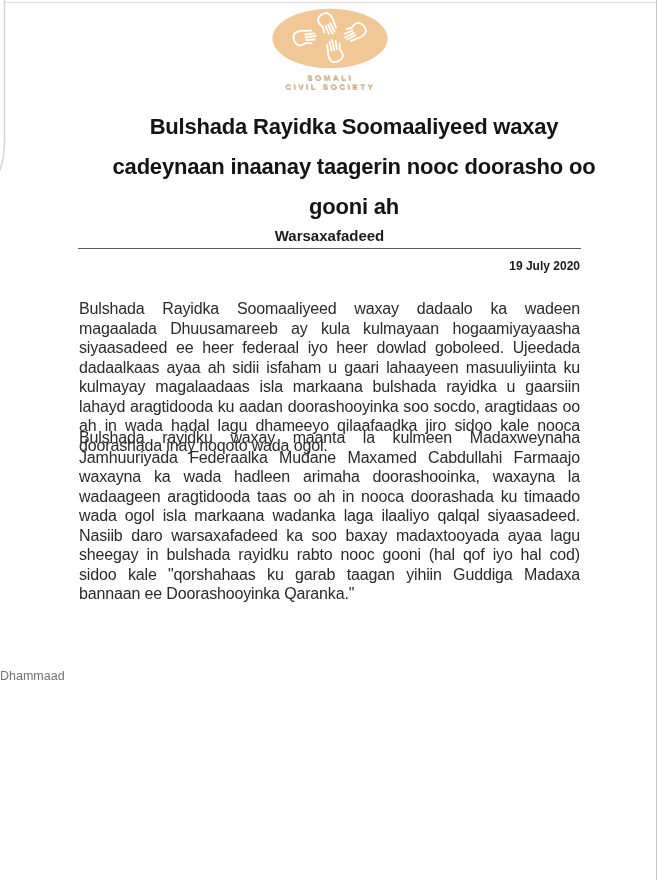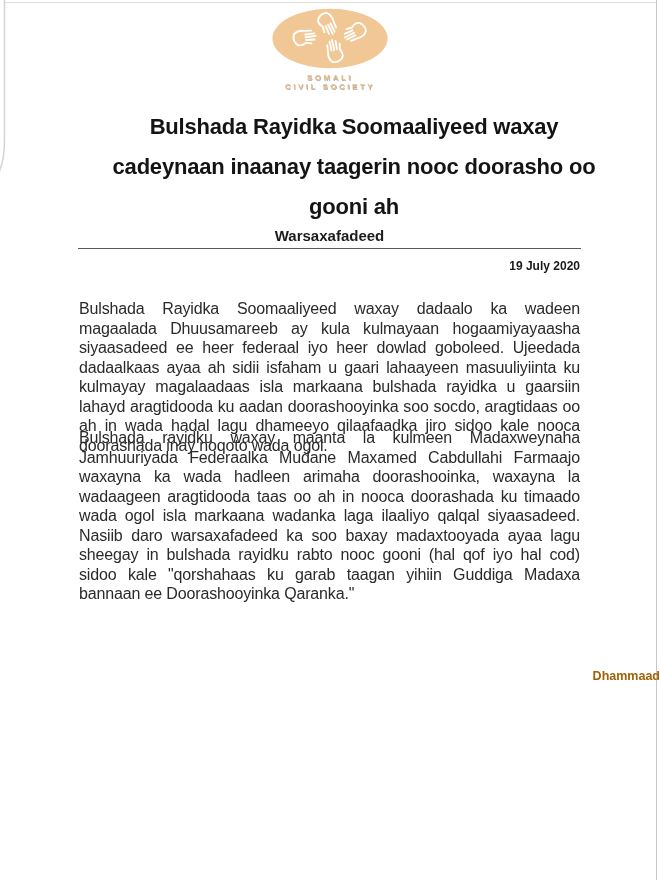--- a/index.html
+++ b/index.html
@@ -87,24 +87,24 @@
     color: #2a2a2a;
   }
   .p1 { top: 283px; }
   .p2 { top: 412px; }
   .p3 { top: 570px; }
   .closing {
     position: absolute;
     top: 669px;
     left: 0;
     width: 660px;
-    text-align: right;
+    text-align: left;
     font-size: 12.5px;
-    font-weight: bold;
-    color: #a16207;
+    font-weight: normal;
+    color: #737373;
   }
 </style>
 </head>
 <body>
 
 <div class="page">
 
   <svg class="edges" width="660" height="880" viewBox="0 0 660 880" aria-hidden="true">
     <line x1="4" y1="2.5" x2="656" y2="2.5" stroke="#dedede" stroke-width="1"></line>
     <line x1="656.5" y1="0" x2="656.5" y2="880" stroke="#c8c8c8" stroke-width="1"></line>

